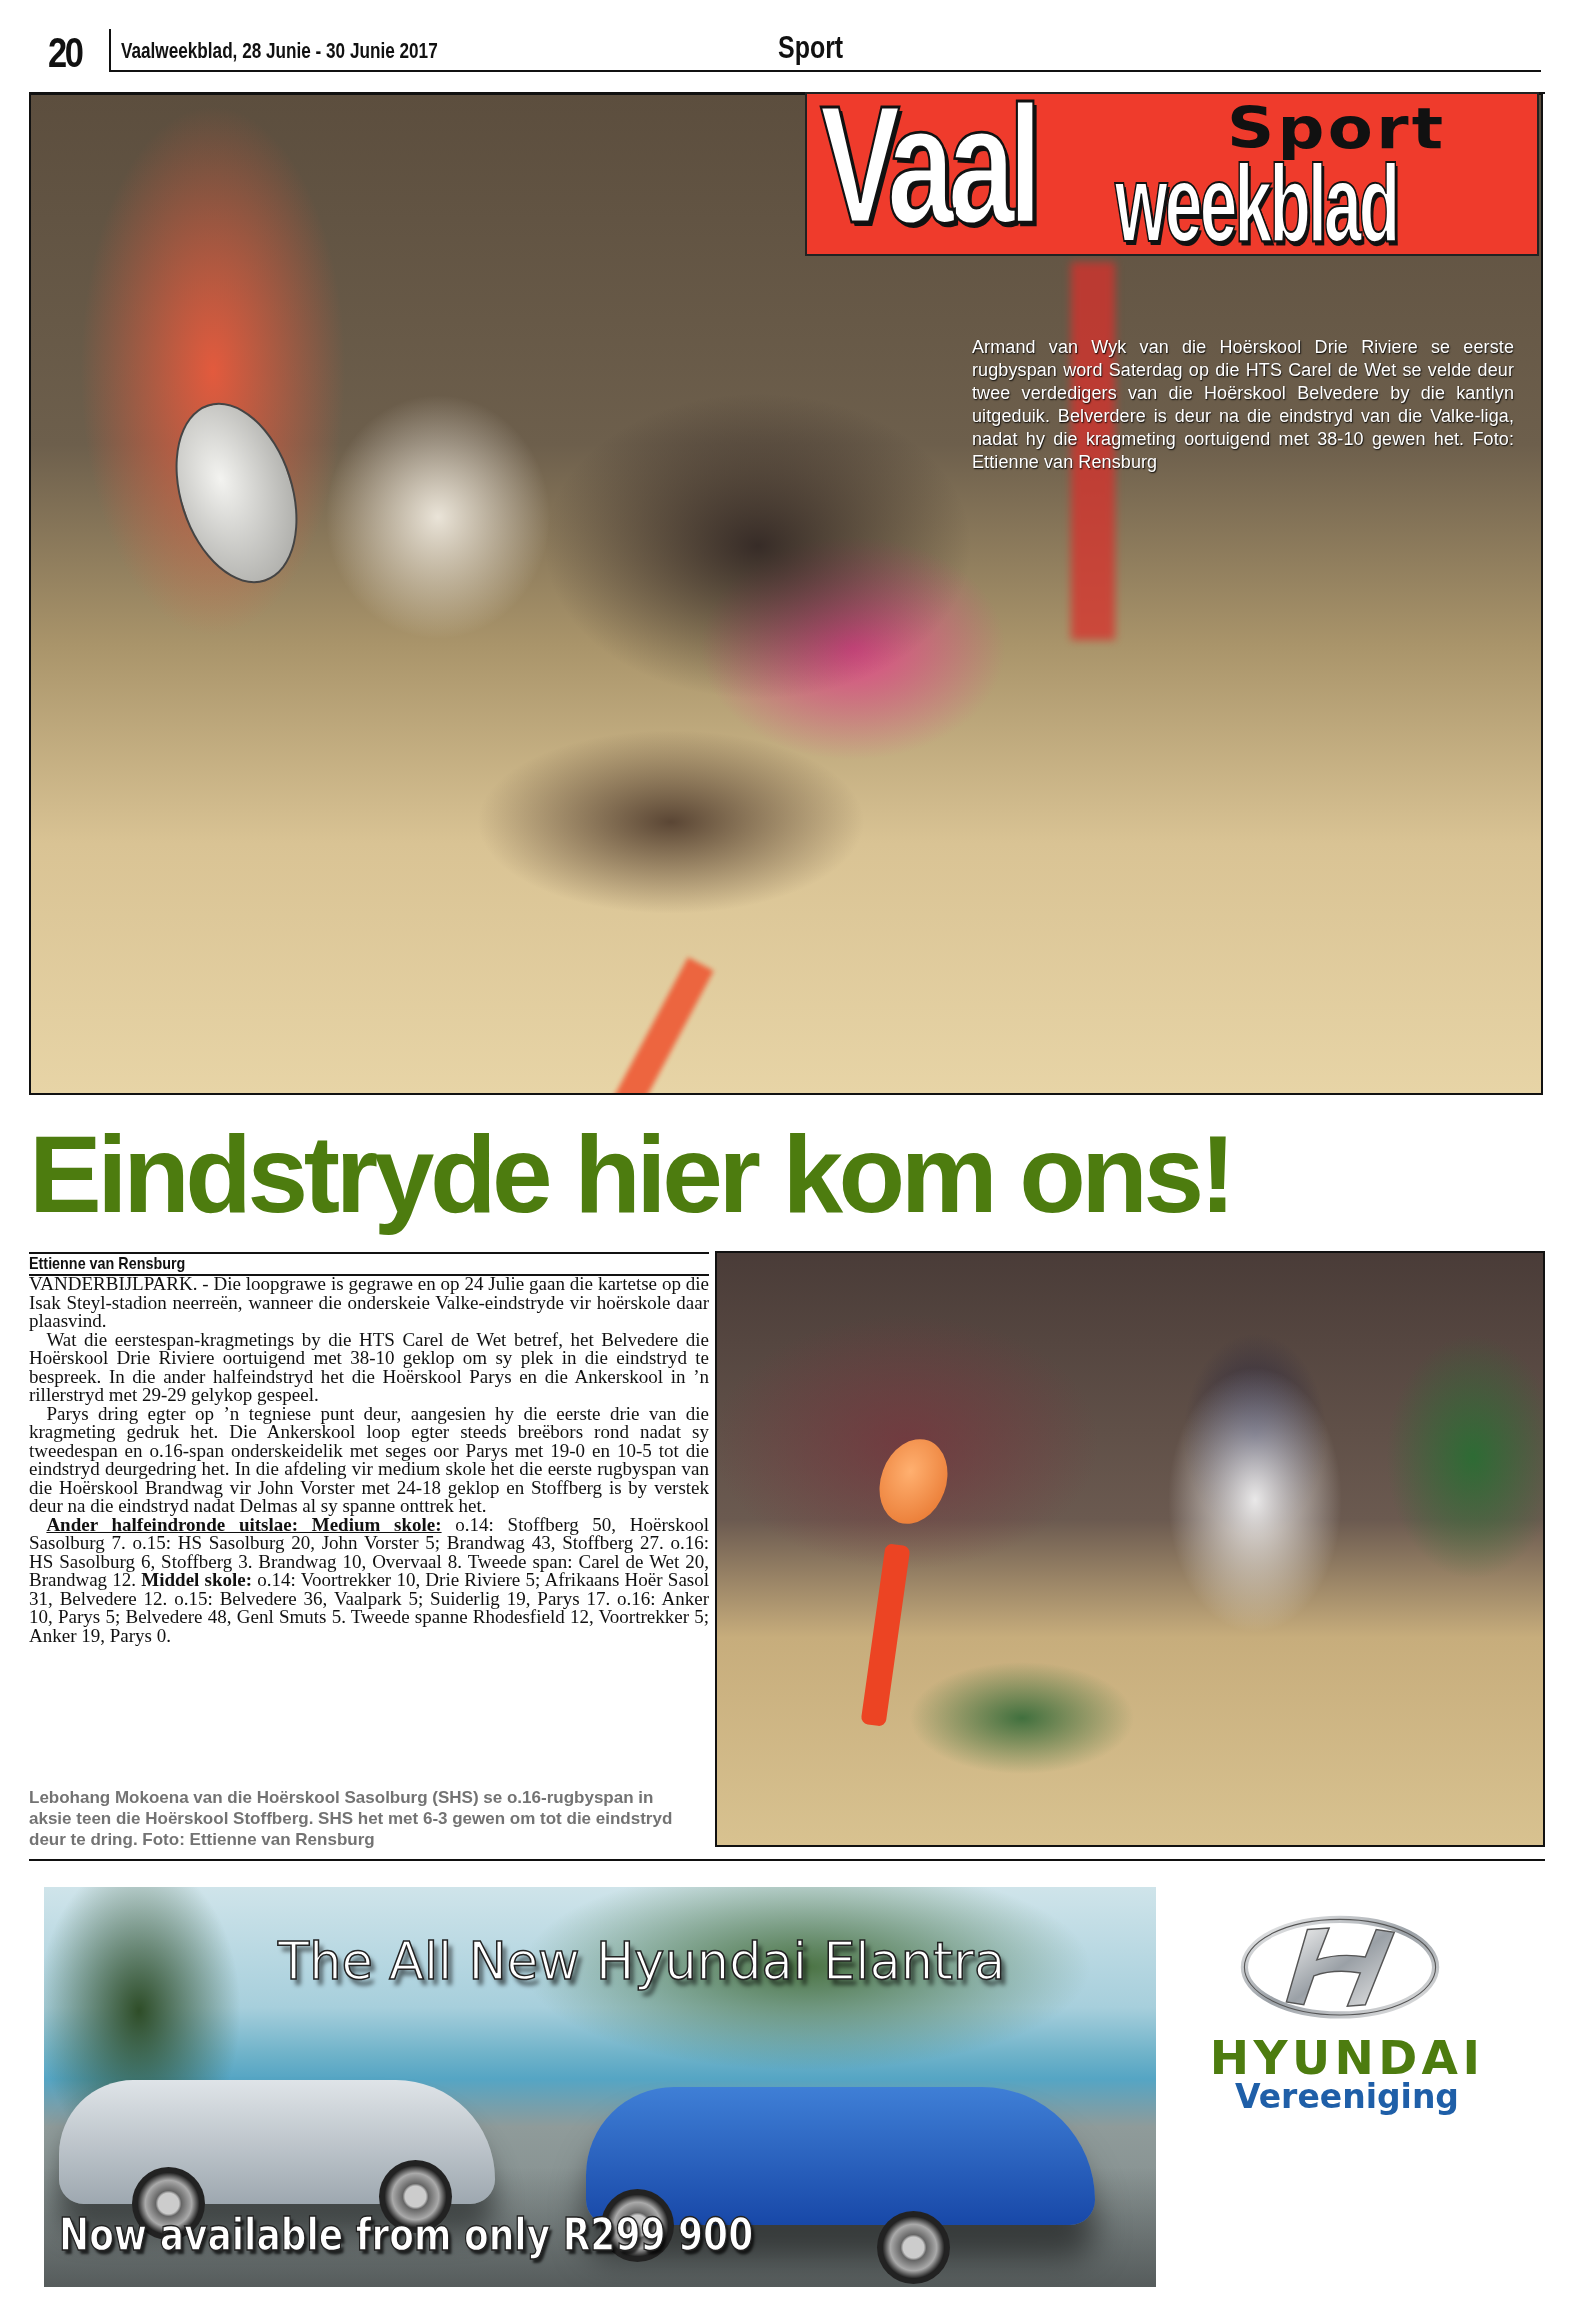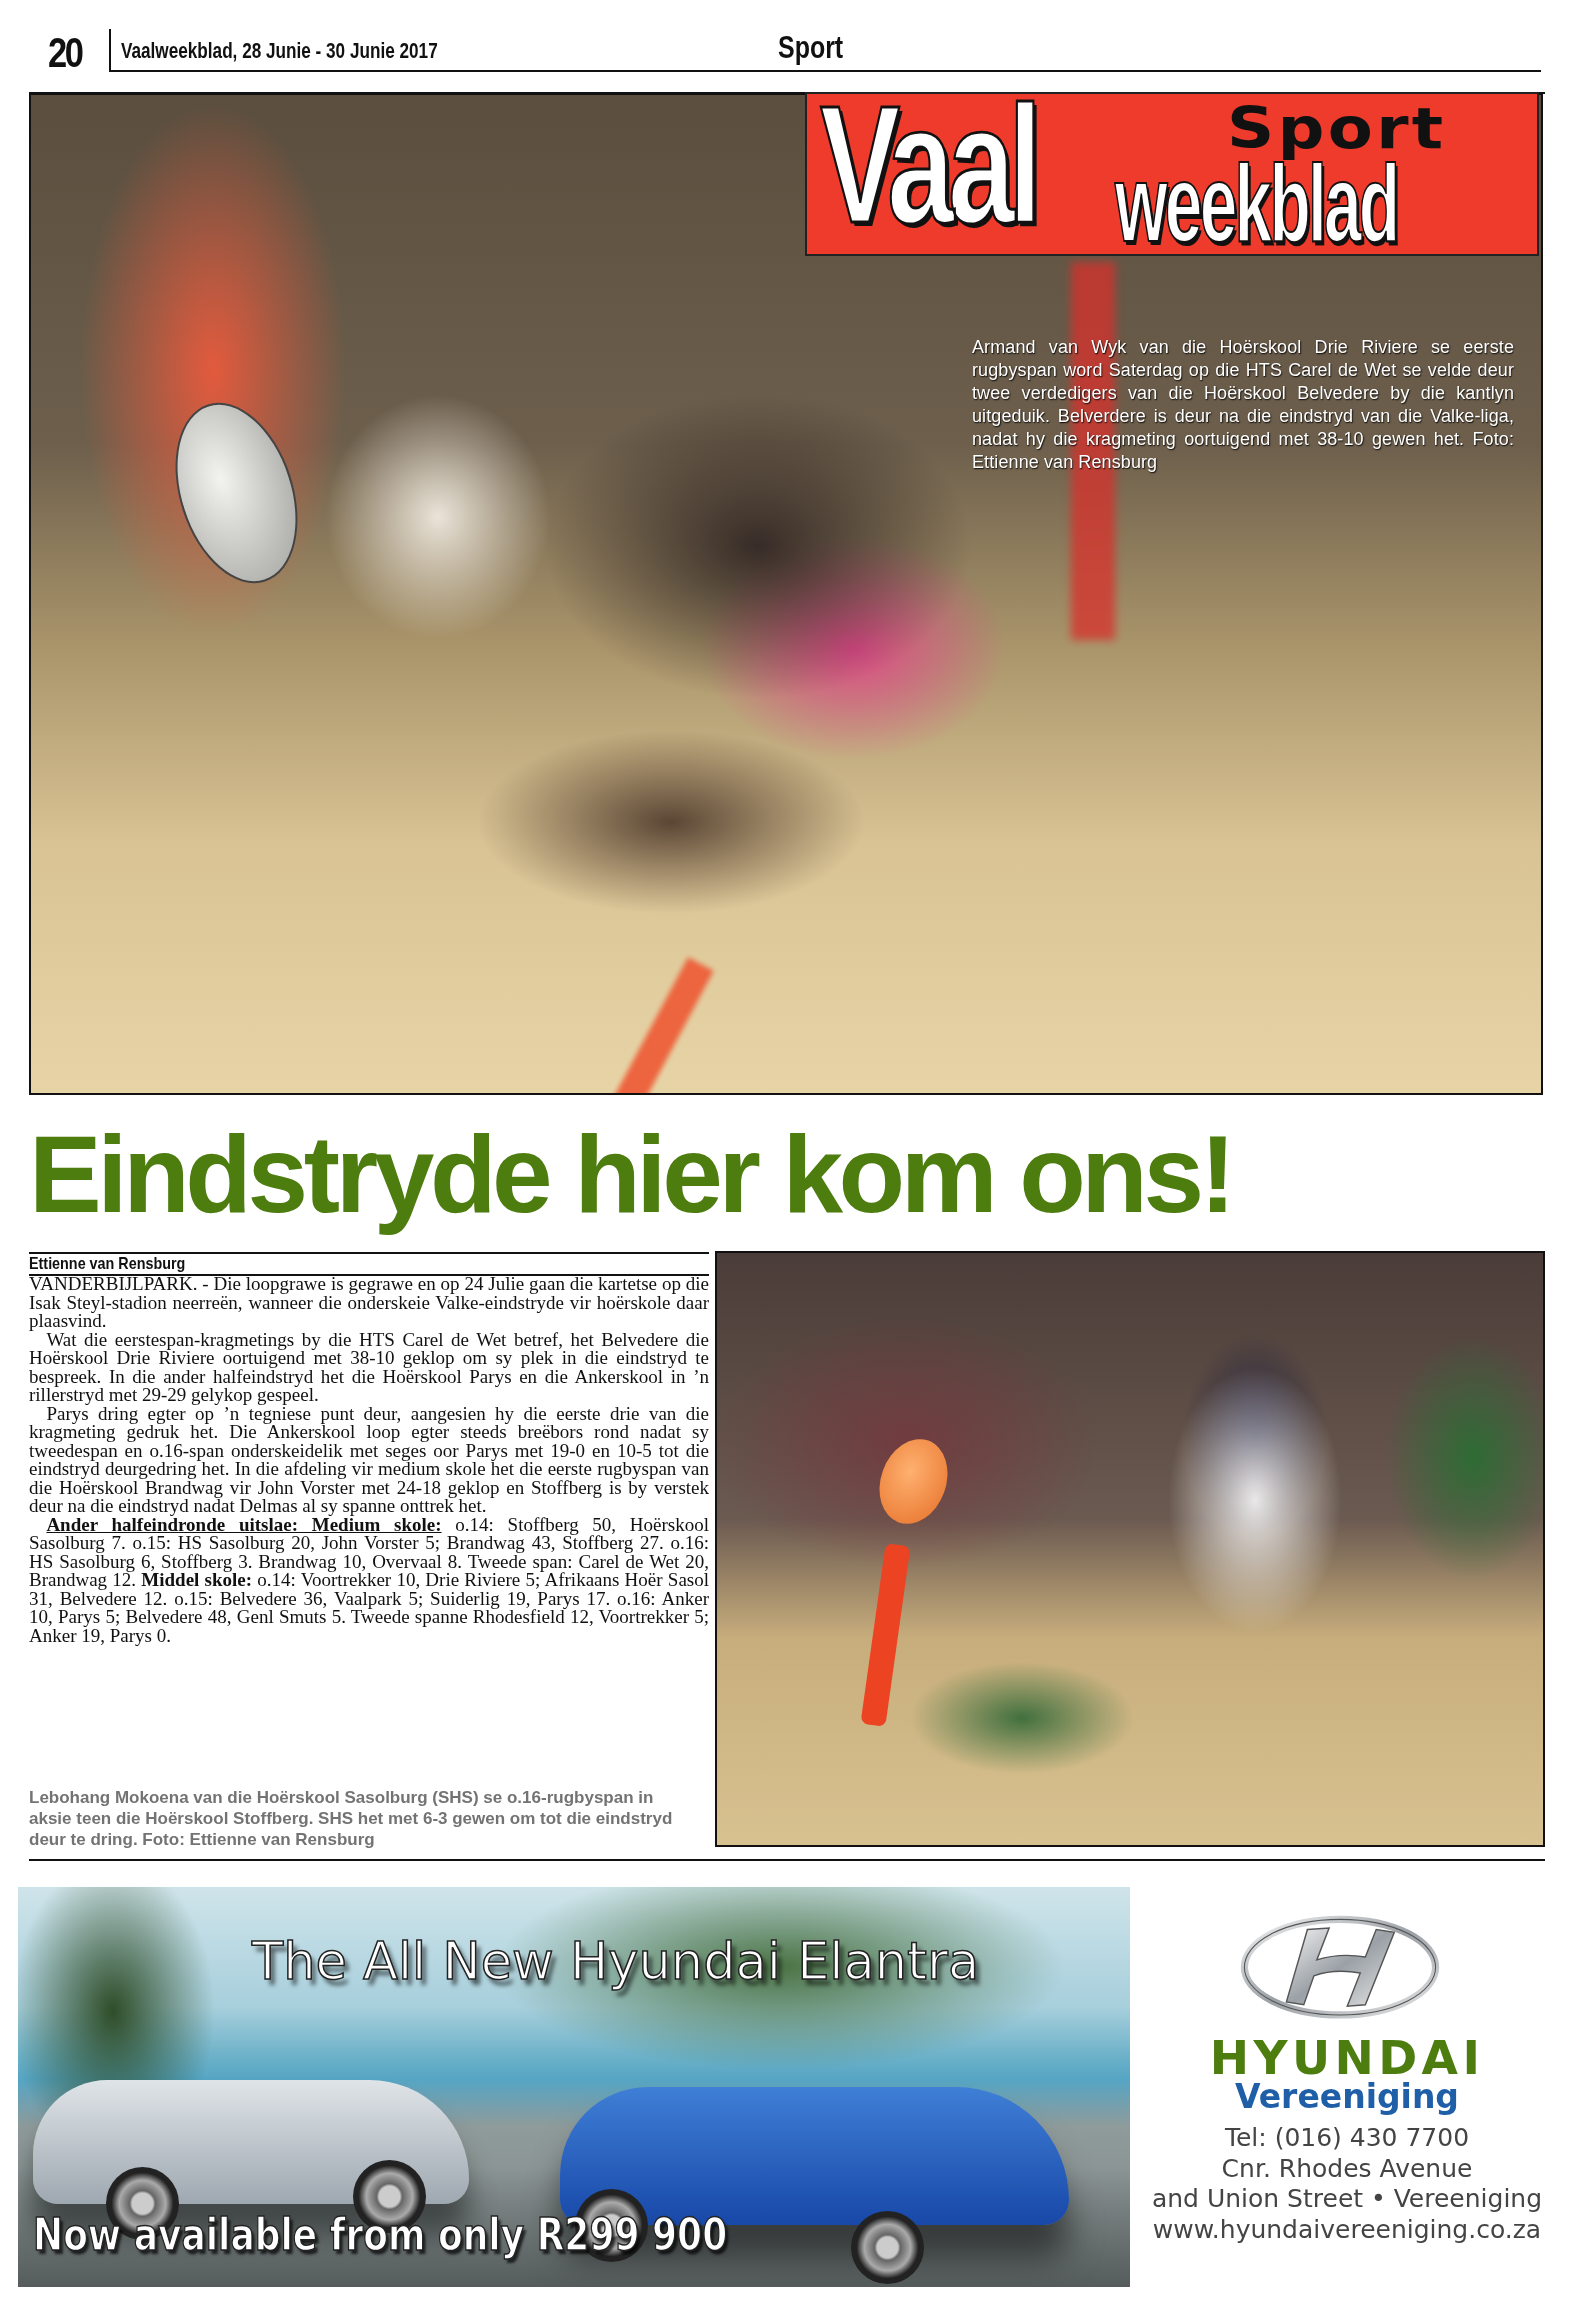--- a/index.html
+++ b/index.html
@@ -57,21 +57,21 @@
               radial-gradient(ellipse 124px 174px at 756px 204px, rgba(40,110,50,0.9), rgba(40,110,50,0) 70%),
               radial-gradient(ellipse 160px 80px at 305px 465px, rgba(40,100,50,0.85), rgba(40,100,50,0) 70%),
               radial-gradient(ellipse 276px 182px at 189px 189px, rgba(120,50,60,0.7), rgba(120,50,60,0) 70%),
               linear-gradient(180deg, #4a3c38 0%, #6b5a50 45%, #c7ad7c 65%, #d8c290 100%); }
   .photo2-post { position:absolute; left:156px; top:291px; width:25px; height:182px; background:#ec4423; border-radius:7.3px; transform:rotate(8deg); }
   .photo2-ball { position:absolute; left:164px; top:185px; width:65px; height:87px; border-radius:50%; background:radial-gradient(ellipse at 40% 40%, #ffb070, #e57028); transform:rotate(20deg); }
 
   .section-rule { position:absolute; left:29px; top:1859px; width:1516px; height:2.2px; background:#111; }
 
   
-  .ad-image { position:absolute; left:18px; top:1887px; width:1112px; height:400px; overflow:hidden;
+  .ad-image { position:absolute; left:44px; top:1887px; width:1112px; height:400px; overflow:hidden;
               background:
                 linear-gradient(180deg, rgba(0,0,0,0) 70%, rgba(60,65,65,0.6) 100%),
                 radial-gradient(ellipse 145px 218px at 95px 124px, rgba(40,70,30,0.95), rgba(40,70,30,0) 70%),
                 radial-gradient(ellipse 378px 138px at 763px 80px, rgba(70,110,60,0.95), rgba(70,110,60,0) 75%),
                 linear-gradient(180deg, #cfe4ea 0%, #a7cfdc 30%, #6eb2c9 42%, #55a5c4 48%, #8f9b9a 60%, #7d8585 100%); }
   .ad-car-silver { position:absolute; left:14.5px; top:193px; width:436px; height:124px; border-radius:87px 116px 29px 29px; background:linear-gradient(180deg, #dfe4e8, #9ea8b0); box-shadow:0 29px 29px rgba(0,0,0,0.45); }
   .ad-car-blue { position:absolute; left:542px; top:200px; width:509px; height:138px; border-radius:102px 131px 29px 29px; background:linear-gradient(180deg, #3f7fd6, #1848a8); box-shadow:0 33px 33px rgba(0,0,0,0.5); }
   .wheel { position:absolute; width:73px; height:73px; border-radius:50%; background:radial-gradient(circle, #ccc 20%, #666 25%, #aaa 45%, #222 60%); }
   .ad-title { position:absolute; left:234px; top:45px; font-family:"DejaVu Sans", sans-serif; font-size:51px; color:#fff; -webkit-text-stroke:1.5px #222; text-shadow:4.4px 5.8px 4.4px rgba(0,0,0,0.55); white-space:nowrap; }
   .ad-price { position:absolute; left:14.5px; top:321px; font-family:"DejaVu Sans", sans-serif; font-weight:bold; font-size:45px; color:#fff; -webkit-text-stroke:1.5px #222; text-shadow:3.6px 4.4px 2.9px rgba(0,0,0,0.7); white-space:nowrap; transform:scaleX(0.8); transform-origin:left; }
@@ -151,20 +151,14 @@
         <stop offset="0.5" stop-color="#9aa0a6"></stop>
         <stop offset="1" stop-color="#e6e6e6"></stop>
       </linearGradient>
     </defs>
     <ellipse cx="140" cy="72" rx="132" ry="66" fill="none" stroke="url(#chrome)" stroke-width="10"></ellipse>
     <ellipse cx="140" cy="72" rx="132" ry="66" fill="none" stroke="#555" stroke-width="1.5"></ellipse>
     <path d="M95 20 L125 18 L108 62 Q140 52 175 58 L190 20 L215 24 L175 124 L150 126 L168 80 Q132 74 104 84 L90 124 L66 120 Z" fill="url(#chrome)" stroke="#555" stroke-width="2"></path>
   </svg>
   <div class="hy-brand">HYUNDAI</div>
   <div class="hy-city">Vereeniging</div>
-  <div class="dealer-info">
-    <div>Tel: (016) 430 7700</div>
-    <div>Cnr. Rhodes Avenue</div>
-    <div>and Union Street • Vereeniging</div>
-    <div>www.hyundaivereeniging.co.za</div>
-  </div>
 </div>
 
 
 </body></html>

